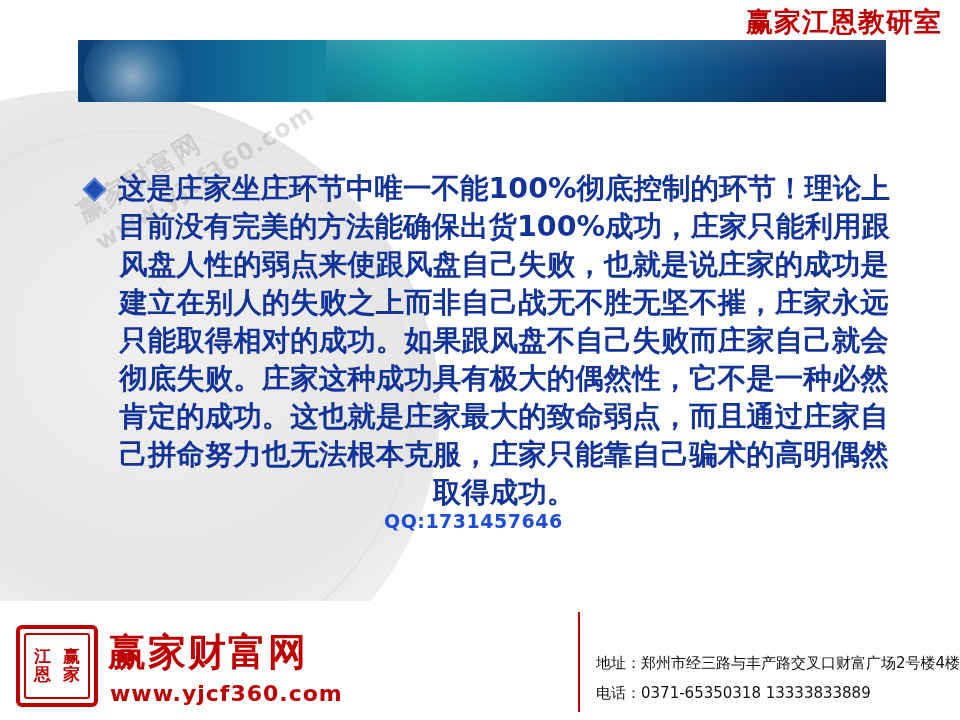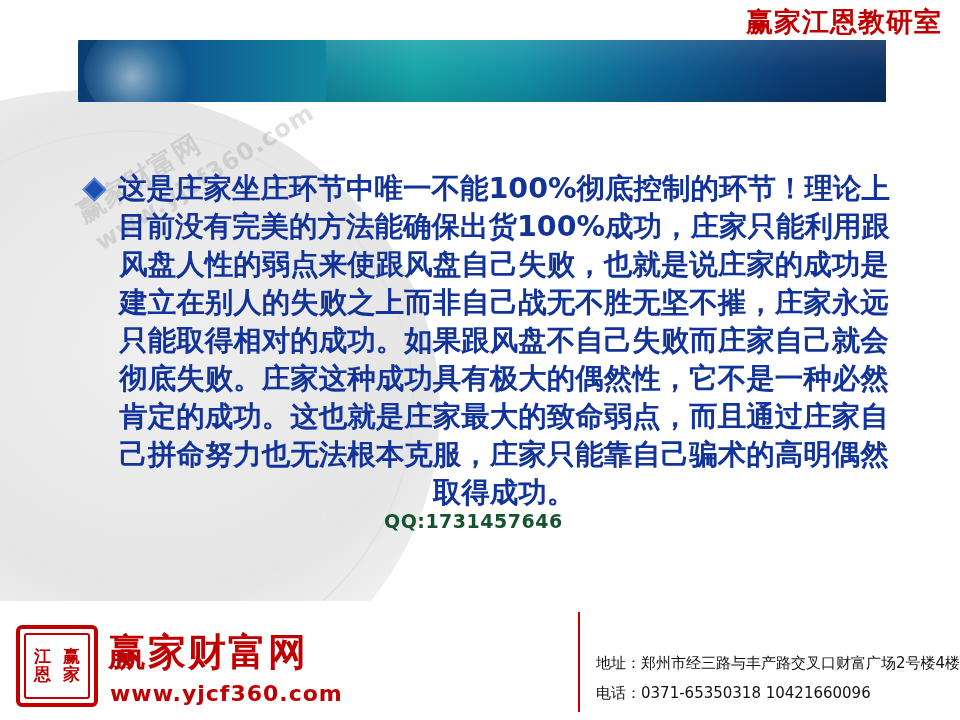--- a/index.html
+++ b/index.html
@@ -165,21 +165,21 @@
     font-weight: bold;
     line-height: 38px;
     letter-spacing: 0px;
     font-family: "DejaVu Sans", sans-serif;
     text-align: center;
   }
   .qq-line {
     position: absolute;
     left: 384px;
     top: 510px;
-    color: #14532d;
+    color: #1d4ed8;
     font-size: 19px;
     font-weight: bold;
     letter-spacing: 0.5px;
   }
 
   
   .footer {
     position: absolute;
     left: 0;
     bottom: 0;
@@ -299,17 +299,17 @@
         <span>赢</span>
         <span>恩</span>
         <span>家</span>
       </div>
     </div>
     <div class="footer-brand">赢家财富网</div>
     <div class="footer-url">www.yjcf360.com</div>
     <div class="footer-sep"></div>
     <div class="footer-info">
       <div>地址：郑州市经三路与丰产路交叉口财富广场2号楼4楼C户</div>
-      <div>电话：0371-65350318 10421660096</div>
+      <div>电话：0371-65350318 13333833889</div>
     </div>
   </div>
 
 </div>
 
 </body></html>

